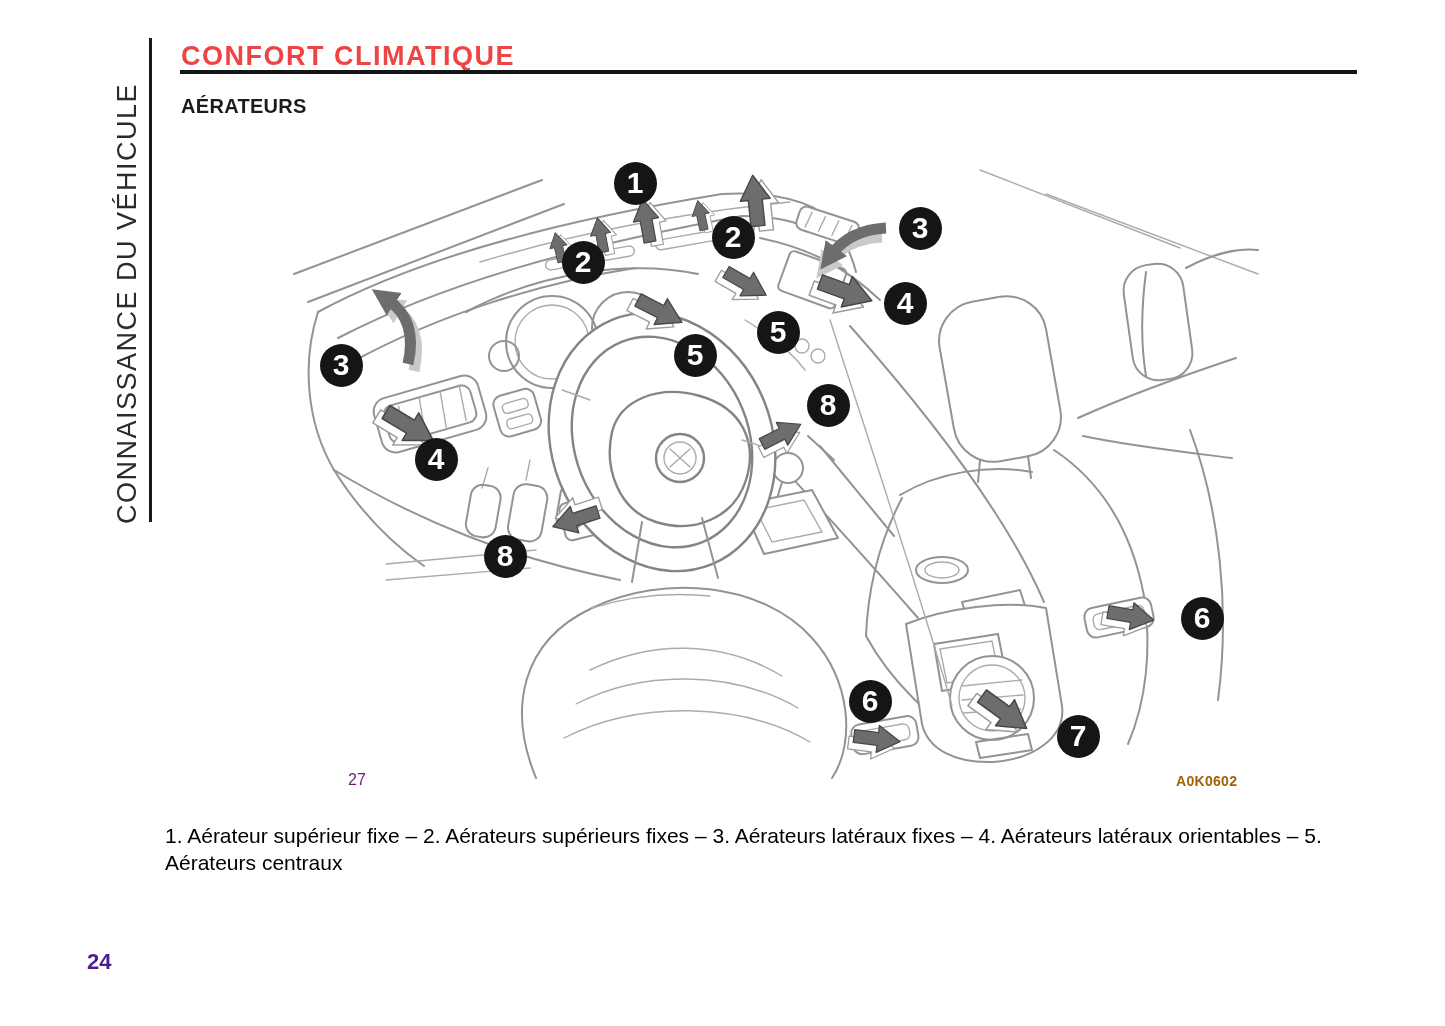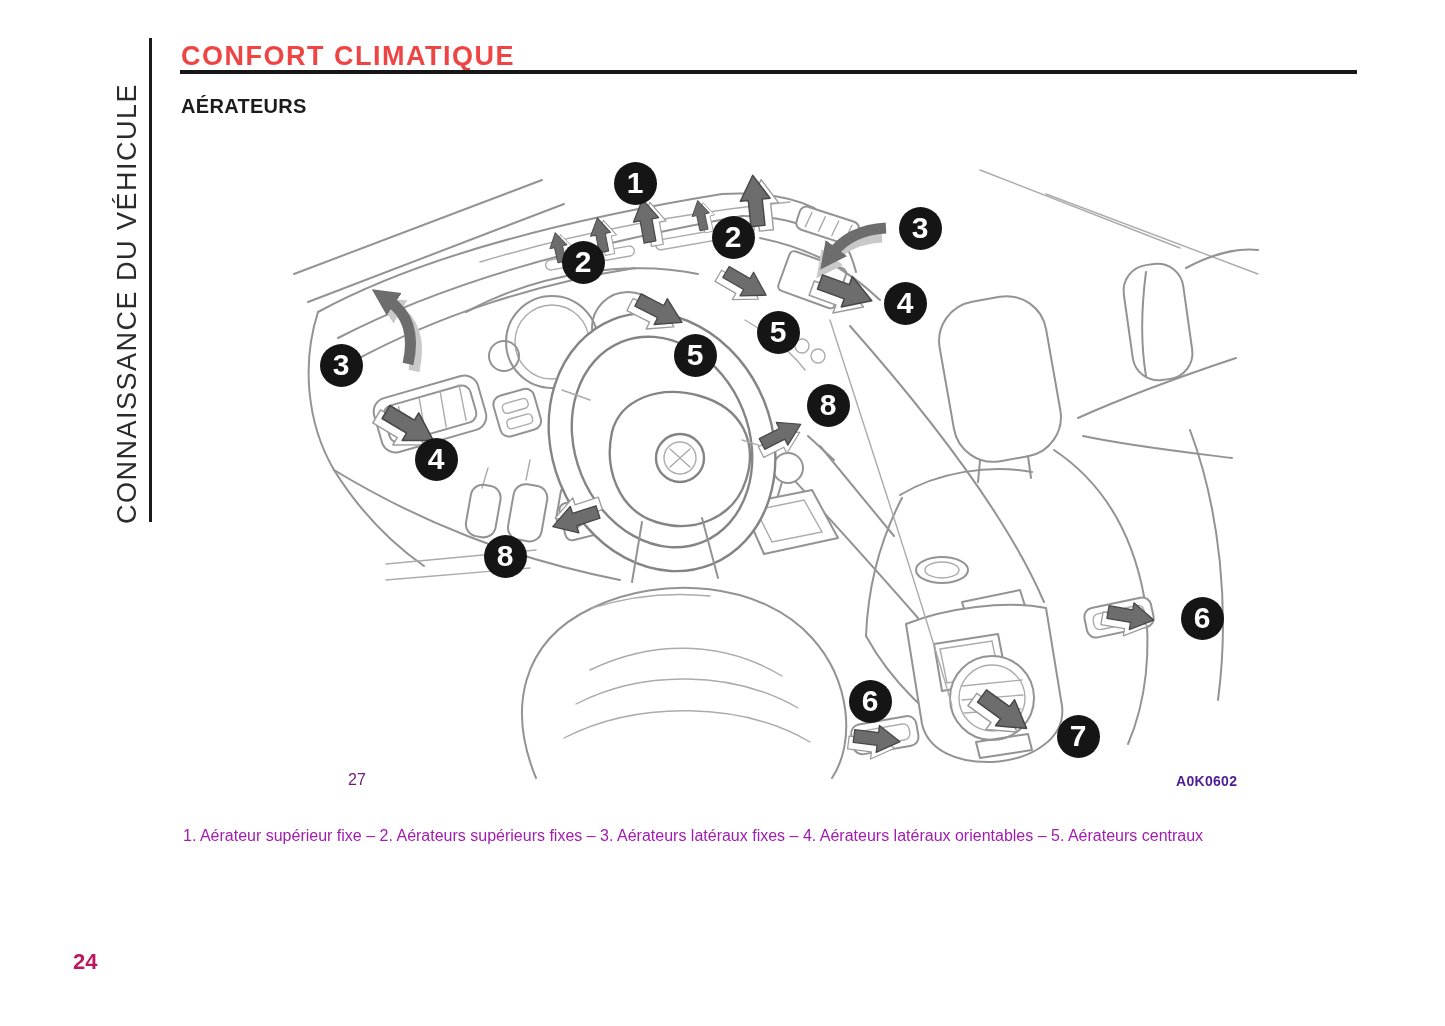--- a/index.html
+++ b/index.html
@@ -21,23 +21,23 @@
   }
   .figure { position:absolute; left:290px; top:150px; width:970px; height:630px; }
   .figure svg { position:absolute; left:0; top:0; width:100%; height:100%; }
   #badge-layer { position:absolute; left:0; top:0; width:100%; height:100%; }
   .badge {
     position:absolute; width:43px; height:43px; margin-left:-21.5px; margin-top:-21.5px;
     border-radius:50%; background:#151515; color:#ffffff; font-weight:bold; font-size:30px;
     display:flex; align-items:center; justify-content:center; line-height:1;
   }
   .fig-number { position:absolute; left:304px; top:771px; font-size:16px; color:#701a75;margin-left:44px; }
-  .fig-code { position:absolute; left:1176px; top:773px; font-size:14px; font-weight:bold; color:#4c1d95; letter-spacing:0.3px; }
-  .caption { position:absolute; left:183px; top:822px; width:1200px; font-size:16px; line-height:27px; color:#a21caf; }
-  .page-number { position:absolute; left:73px; top:949px; font-size:22px; font-weight:bold; color:#be185d; }
+  .fig-code { position:absolute; left:1176px; top:773px; font-size:14px; font-weight:bold; color:#a16207; letter-spacing:0.3px; }
+  .caption { position:absolute; left:165px; top:822px; width:1200px; font-size:21px; line-height:27px; color:#000000; }
+  .page-number { position:absolute; left:87px; top:949px; font-size:22px; font-weight:bold; color:#4c1d95; }
 
   
   .ln  { fill:none; stroke:#939393; stroke-width:2; stroke-linecap:round; stroke-linejoin:round; }
   .lnf { fill:#ffffff; stroke:#939393; stroke-width:2; stroke-linejoin:round; }
   .lnt { fill:none; stroke:#ababab; stroke-width:1.4; stroke-linecap:round; }
   .wheel { fill:#ffffff; stroke:#848484; stroke-width:2.4; }
   .arrow-main { fill:#6d6d6d; stroke:#474747; stroke-width:1.6; stroke-linejoin:round; }
   .arrow-echo { fill:#ffffff; stroke:#9c9c9c; stroke-width:1.6; stroke-linejoin:round; }
   .curve-main { fill:none; stroke:#6d6d6d; stroke-width:11; stroke-linecap:butt; }
   .curve-echo { fill:none; stroke:#c9c9c9; stroke-width:11; stroke-linecap:butt; }

